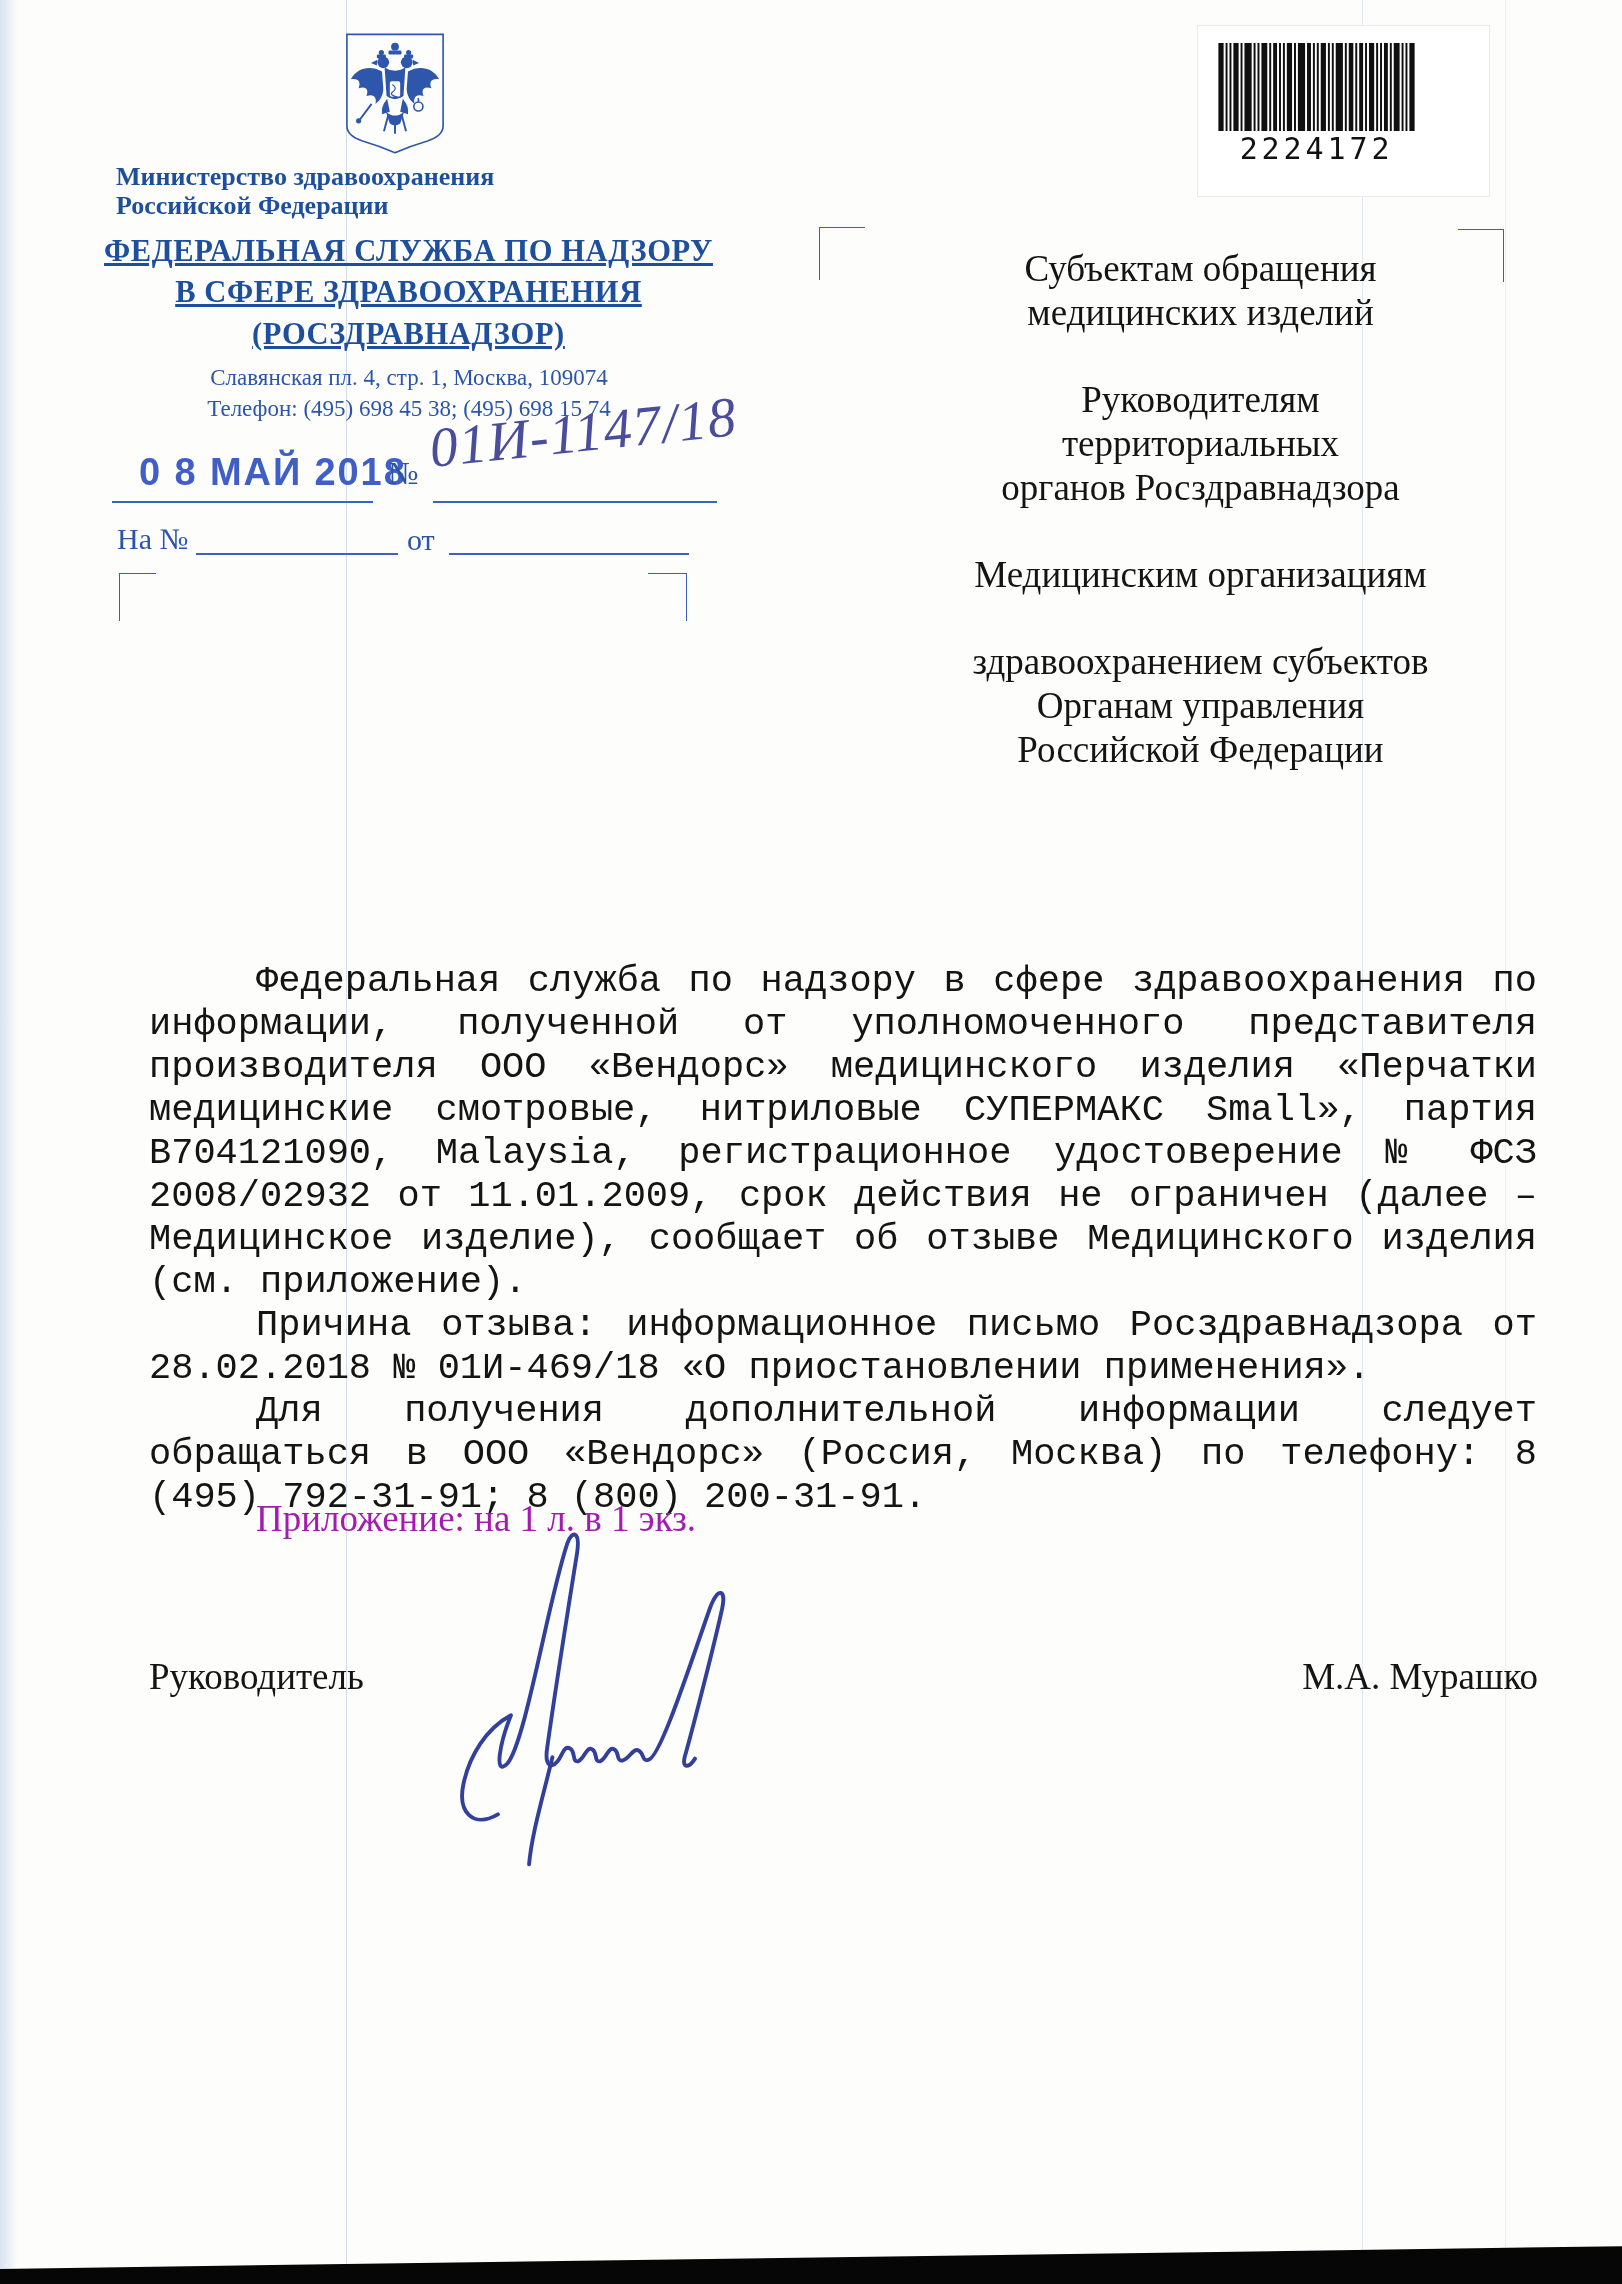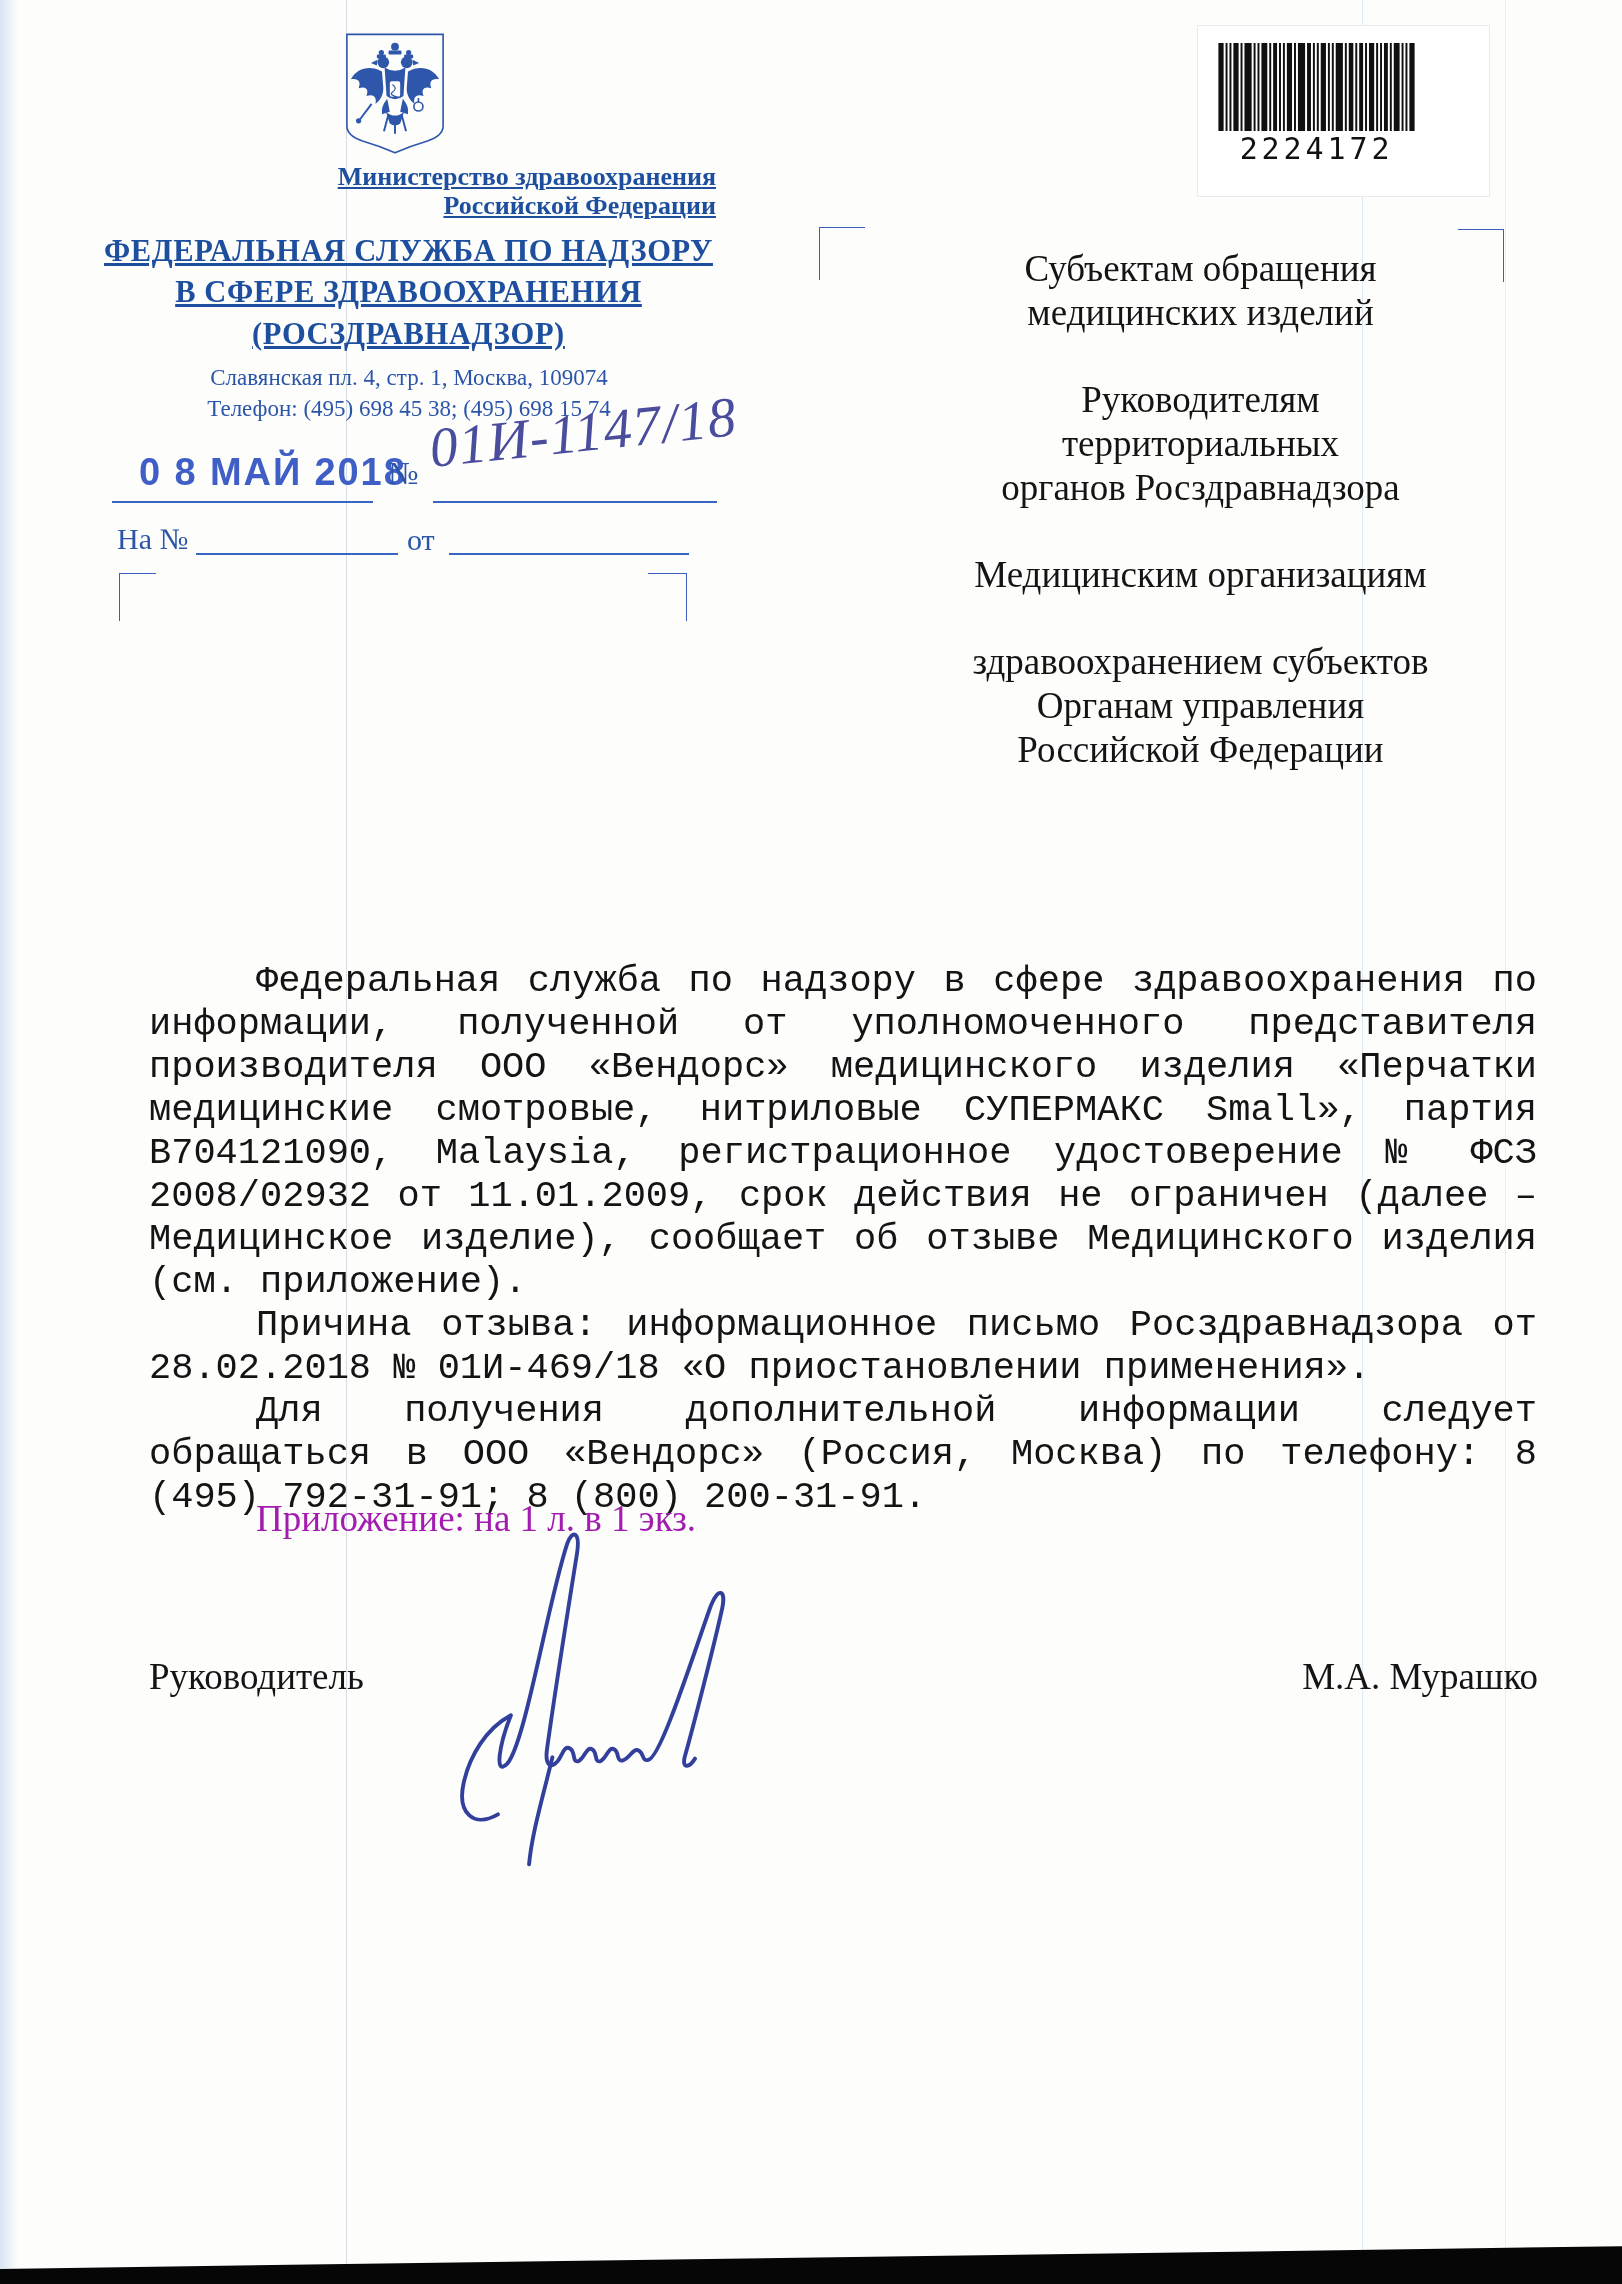--- a/index.html
+++ b/index.html
@@ -8,21 +8,21 @@
     width:1622px;height:2284px;
     margin:0 auto;
     background:#fdfdfc;
     overflow:hidden;
     font-family:"Liberation Serif", serif;
     color:#1b1b1b;
   }
   .abs{position:absolute;}
 
   
-  .ministry-line{left:106px;width:610px;text-align:right;font-weight:bold;color:#1d4f9e;font-size:26px;line-height:28.5px;text-decoration:underline;}
+  .ministry-line{left:116px;width:610px;text-align:left;font-weight:bold;color:#1d4f9e;font-size:26px;line-height:28.5px;}
   .service-line{left:84px;width:649px;text-align:center;font-weight:bold;color:#1d4f9e;font-size:30.5px;line-height:34px;letter-spacing:0.6px;text-decoration:underline;}
   .addr-line{left:104px;width:610px;text-align:center;color:#2b55a8;font-size:23px;}
 
   
   .stamp{
     left:139px;top:450px;
     font-family:"Liberation Sans", sans-serif;
     font-weight:bold;font-size:38px;letter-spacing:1.9px;
     color:#3f5ec6;transform:scaleY(1.04);
   }

